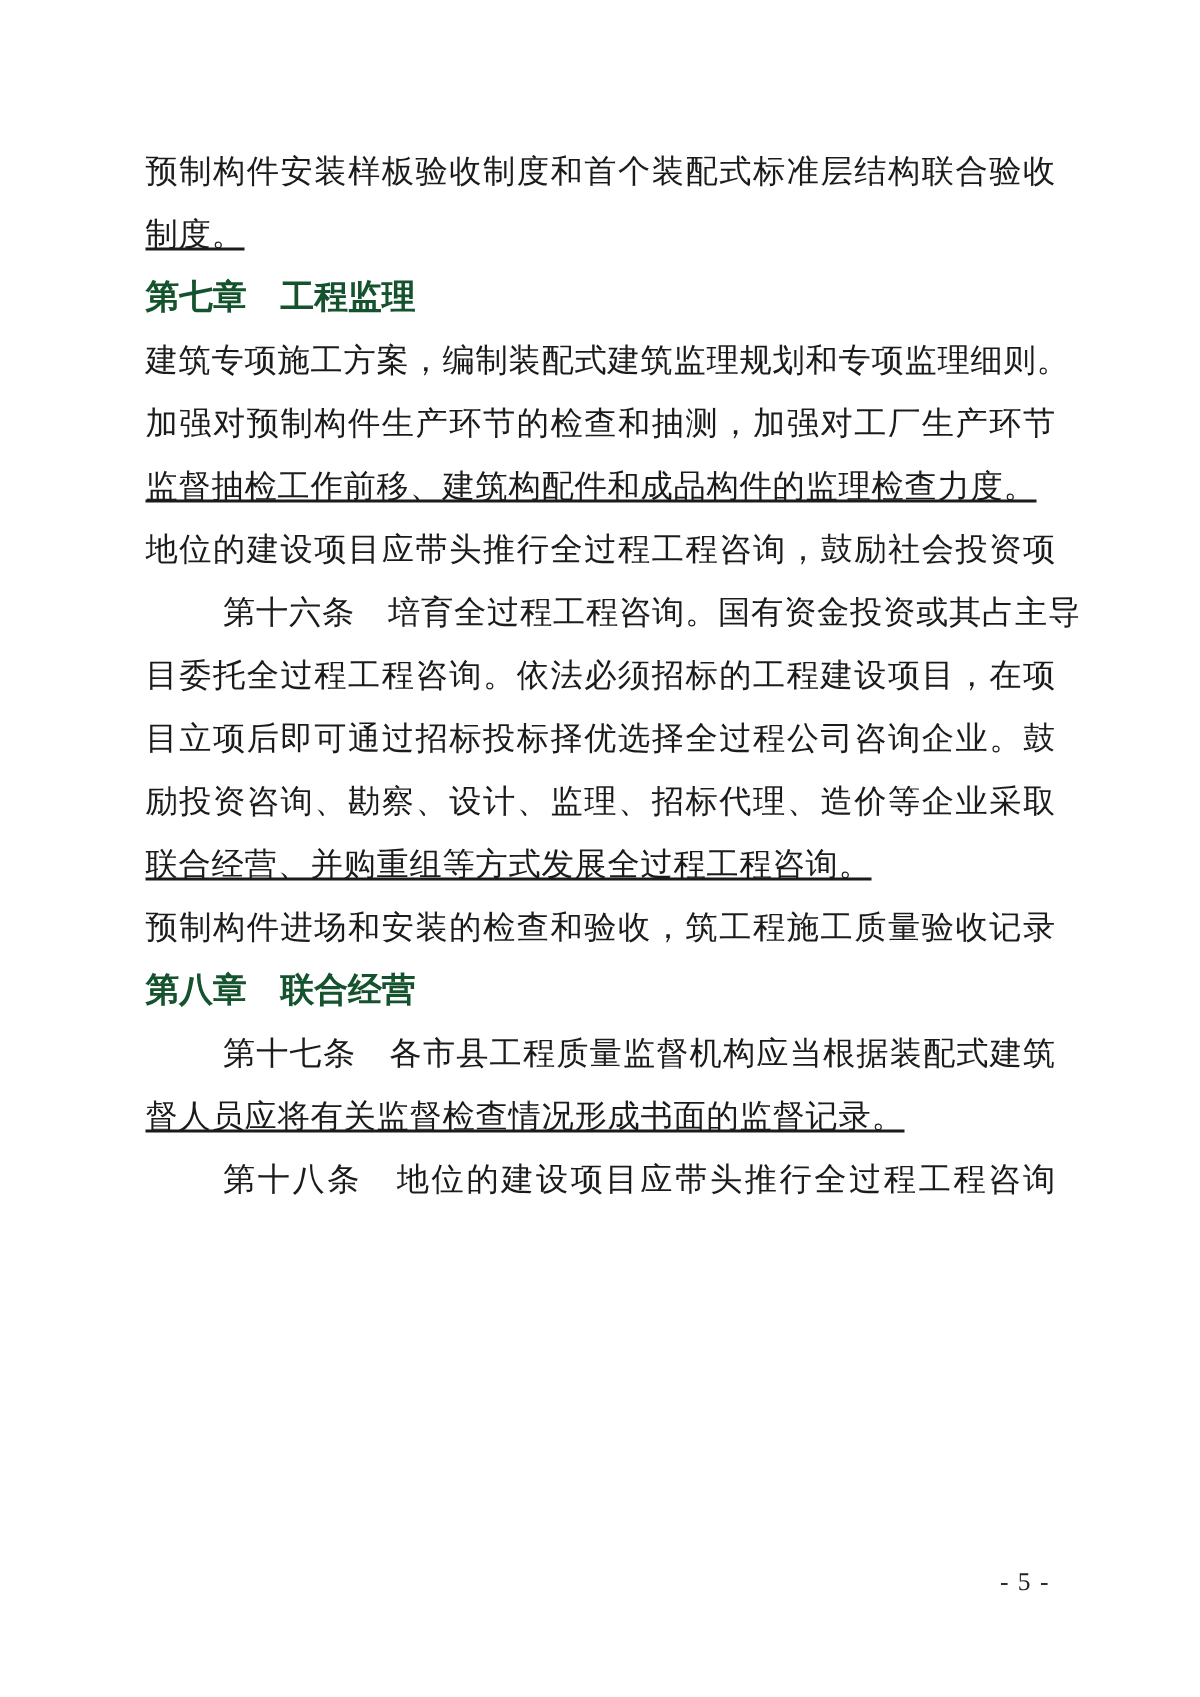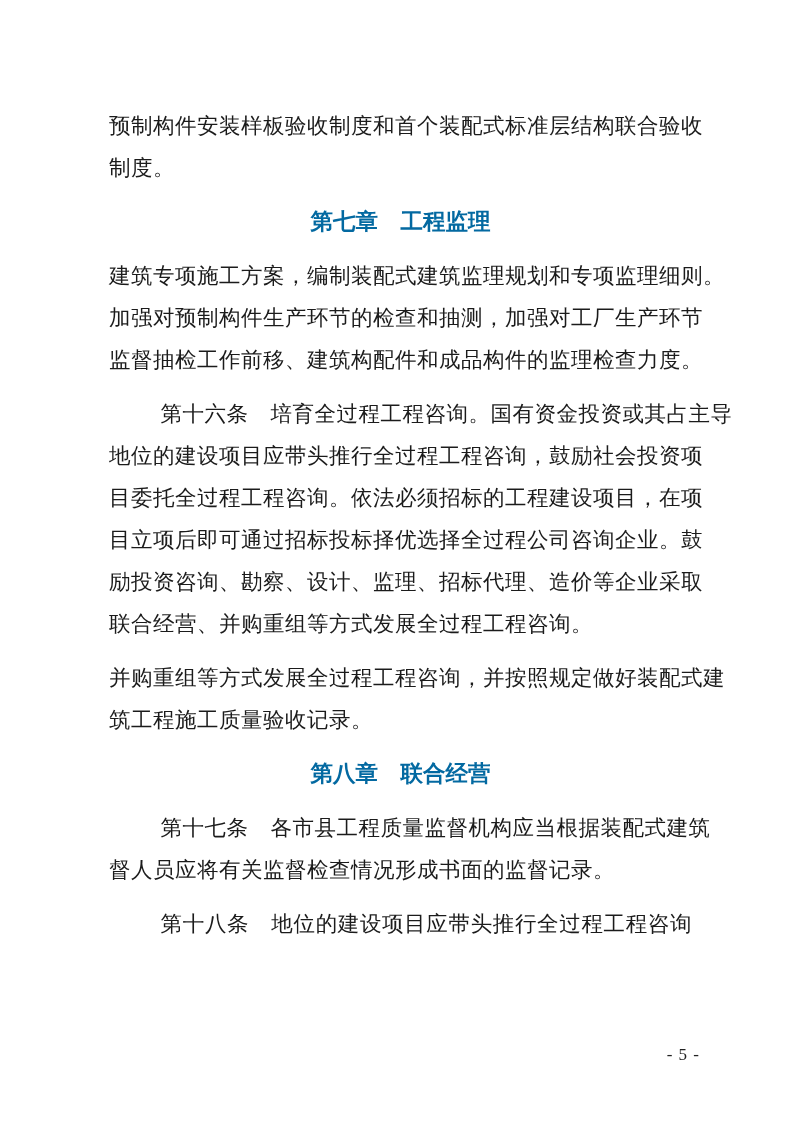--- a/index.html
+++ b/index.html
@@ -22,34 +22,34 @@
     font-size: 21.5px;
     line-height: 42px;
     height: 42px;
     text-align: justify;
     text-align-last: justify;
     letter-spacing: 0.5px;
     white-space: nowrap;
   }
   .tline.para-end {
     text-align-last: left;
+    text-decoration: underline;
   }
   .tline.indented {
     text-indent: 2.4em;
   }
   .chapter-heading {
     font-size: 22.5px;
     line-height: 42px;
     height: 42px;
     font-weight: bold;
-    text-align: center;
     font-family: "Liberation Sans", "DejaVu Sans", sans-serif;
-    color: #0369a1;
+    color: #14532d;
   }
-  .paragraph { margin: 12px; }
+  .paragraph { margin: 0; }
   .page-number {
     position: absolute;
     top: 1044px;
     right: 100px;
     font-size: 17px;
     line-height: 22px;
     color: #222222;
     letter-spacing: 1px;
     font-family: "Liberation Serif", "DejaVu Serif", serif;
   }
@@ -62,30 +62,29 @@
       <div class="tline">预制构件安装样板验收制度和首个装配式标准层结构联合验收</div>
       <div class="tline para-end">制度。</div>
     </div>
     <div class="chapter-heading">第七章　工程监理</div>
     <div class="paragraph">
       <div class="tline">建筑专项施工方案，编制装配式建筑监理规划和专项监理细则。</div>
       <div class="tline">加强对预制构件生产环节的检查和抽测，加强对工厂生产环节</div>
       <div class="tline para-end">监督抽检工作前移、建筑构配件和成品构件的监理检查力度。</div>
     </div>
     <div class="paragraph">
+      <div class="tline">地位的建设项目应带头推行全过程工程咨询，鼓励社会投资项</div>
       <div class="tline indented">第十六条　培育全过程工程咨询。国有资金投资或其占主导</div>
-      <div class="tline">地位的建设项目应带头推行全过程工程咨询，鼓励社会投资项</div>
       <div class="tline">目委托全过程工程咨询。依法必须招标的工程建设项目，在项</div>
       <div class="tline">目立项后即可通过招标投标择优选择全过程公司咨询企业。鼓</div>
       <div class="tline">励投资咨询、勘察、设计、监理、招标代理、造价等企业采取</div>
       <div class="tline para-end">联合经营、并购重组等方式发展全过程工程咨询。</div>
     </div>
     <div class="paragraph">
-      <div class="tline">并购重组等方式发展全过程工程咨询，并按照规定做好装配式建</div>
-      <div class="tline para-end">筑工程施工质量验收记录。</div>
+      <div class="tline">预制构件进场和安装的检查和验收，筑工程施工质量验收记录</div>
     </div>
     <div class="chapter-heading">第八章　联合经营</div>
     <div class="paragraph">
       <div class="tline indented">第十七条　各市县工程质量监督机构应当根据装配式建筑</div>
       <div class="tline para-end">督人员应将有关监督检查情况形成书面的监督记录。</div>
     </div>
     <div class="paragraph">
       <div class="tline indented">第十八条　地位的建设项目应带头推行全过程工程咨询</div>
     </div>
   </main>

